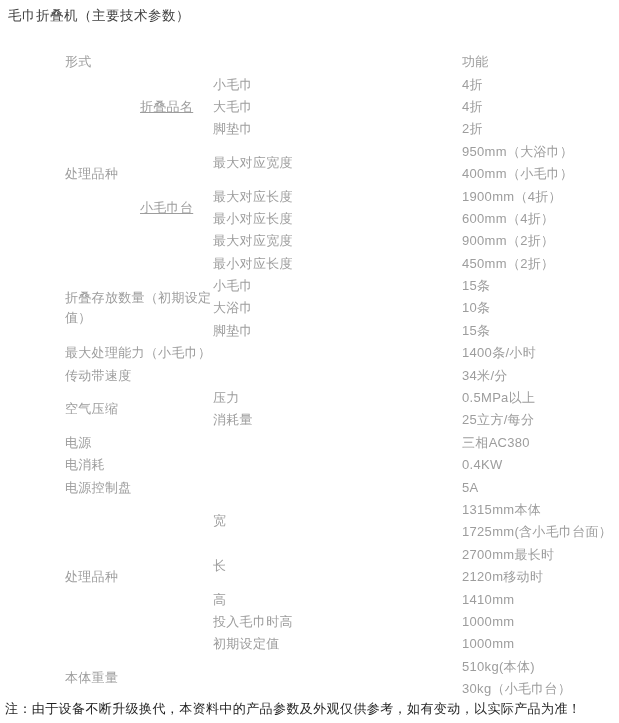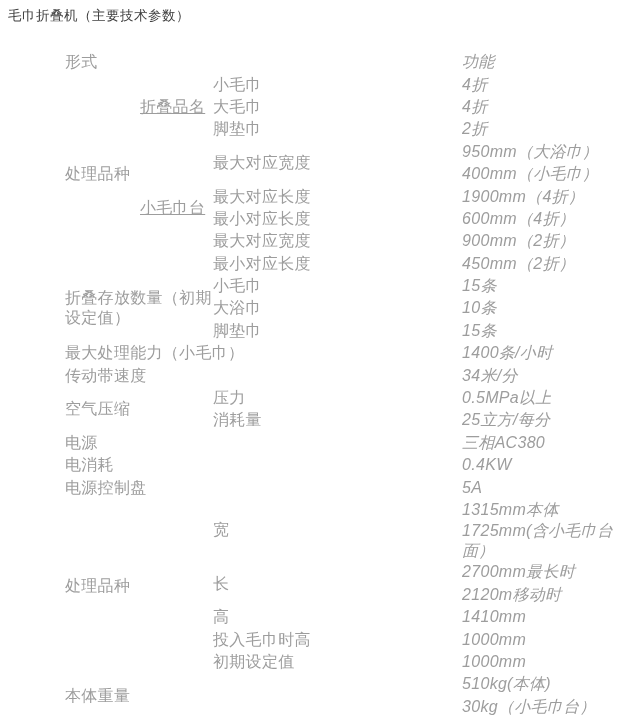--- a/index.html
+++ b/index.html
@@ -33,34 +33,34 @@
   table.spec-table {
     position: absolute;
     left: 65px;
     top: 51px;
     width: 554px;
     border-collapse: collapse;
     table-layout: fixed;
   }
   table.spec-table td {
     padding: 0;
-    font-size: 16px;
+    font-size: 13px;
     line-height: 20px;
     color: #9d9d9d;
     vertical-align: middle;
     overflow: hidden;
     letter-spacing: 0.3px;
   }
   table.spec-table tr {
     height: 22.4px;
   }
   td.c1 { padding-right: 6px; }
   td.c2 { padding-right: 4px; text-decoration: underline; }
   td.c3 { padding-right: 6px; }
-  td.c4 { padding-right: 2px; font-style: italic; }
+  td.c4 { padding-right: 2px; }
   .footer-note {
     position: absolute;
     left: 5px;
     top: 700px;
     width: 610px;
     font-family: "Liberation Serif", "DejaVu Serif", serif;
     font-size: 13px;
     line-height: 17px;
     color: #1f1f1f;
     letter-spacing: 0.4px;
@@ -196,14 +196,15 @@
       <tr>
         <td class="c1" colspan="3" rowspan="2">本体重量</td>
         <td class="c4">510kg(本体)</td>
       </tr>
       <tr>
         <td class="c4">30kg（小毛巾台）</td>
       </tr>
     </tbody>
   </table>
 
+  <div class="footer-note">注：由于设备不断升级换代，本资料中的产品参数及外观仅供参考，如有变动，以实际产品为准！</div>
 
 </div>
 
 </body></html>

